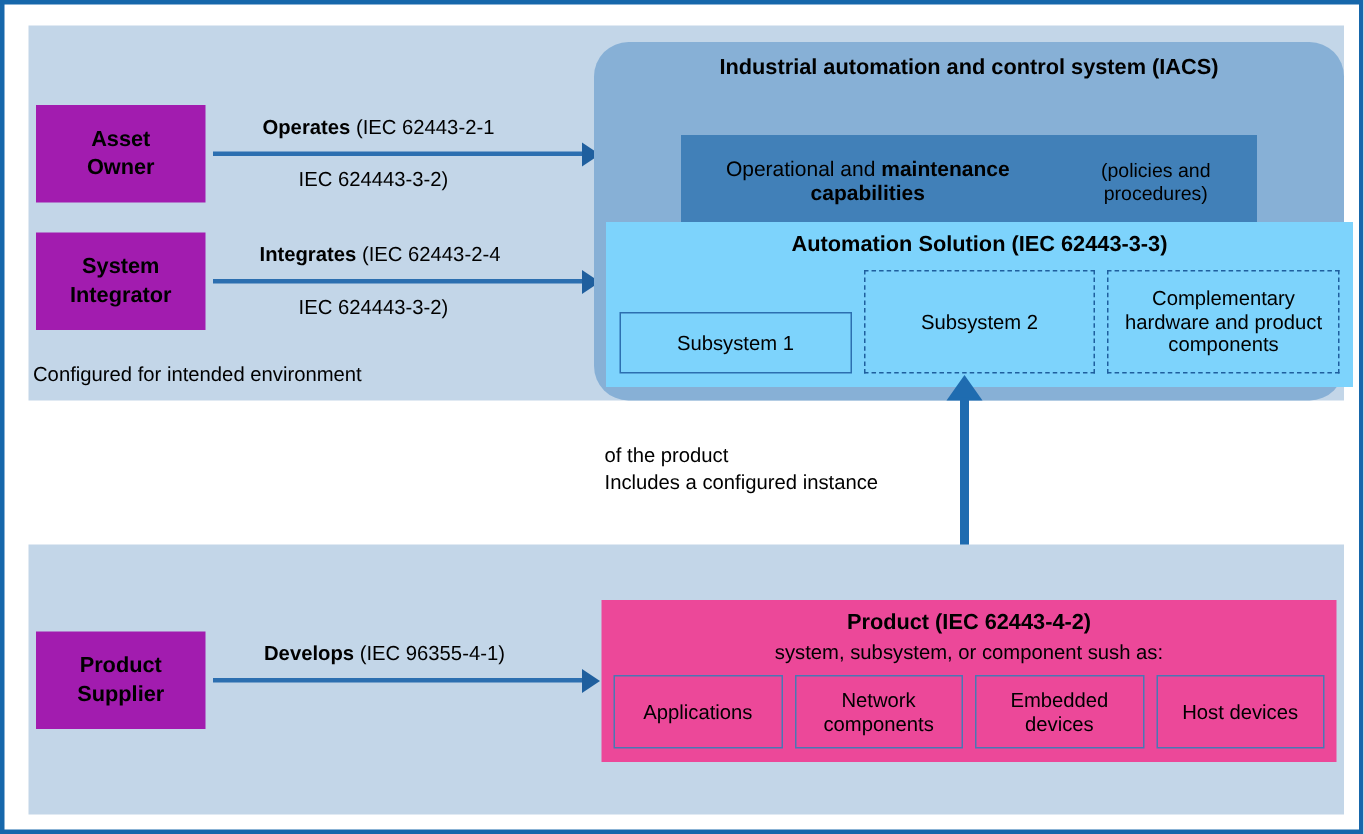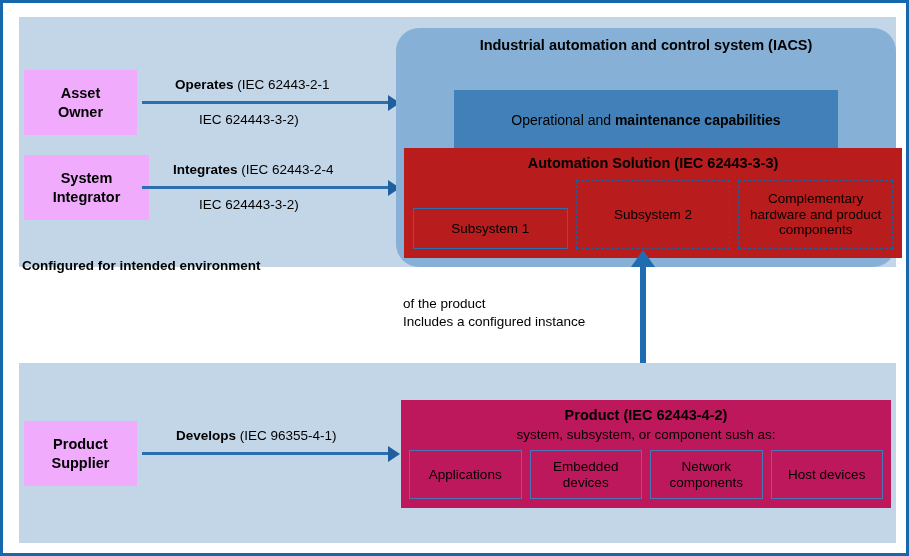--- a/index.html
+++ b/index.html
@@ -26,43 +26,42 @@
     position: absolute;
     background: #c3d6e8;
     box-sizing: border-box;
   }
   #panel-top    { left: 16px; top: 14px;  width: 877px; height: 250px; }
   #panel-bottom { left: 16px; top: 360px; width: 877px; height: 180px; }
 
   
   .role-box {
     position: absolute;
-    background: #f0abfc;
+    background: #a21caf;
     color: #000000;
     font-size: 14.5px;
     font-weight: bold;
     line-height: 1.25;
     display: flex;
     align-items: center;
     justify-content: center;
     text-align: center;
     box-sizing: border-box;
   }
   #role-asset-owner      { left: 21px; top: 67px;  width: 113px; height: 65px; }
-  #role-system-integrator{ left: 21px; top: 152px; width: 125px; height: 65px; }
+  #role-system-integrator{ left: 21px; top: 152px; width: 113px; height: 65px; }
   #role-product-supplier { left: 21px; top: 418px; width: 113px; height: 65px; }
 
   
   .panel-caption {
     position: absolute;
     font-size: 13.5px;
-    font-weight: bold;
+    font-weight: normal;
     color: #000000;
     white-space: nowrap;
-    margin-top: 16px;
   }
   #caption-top    { left: 19px; top: 239px; }
   #caption-bottom { left: 19px; top: 508px; }
 
   
   .h-arrow {
     position: absolute;
     height: 3px;
     background: #2c6fb0;
   }
@@ -137,21 +136,21 @@
     font-weight: bold;
     color: #1f5f9e;
     line-height: 1;
   }
 
   
   #automation-solution {
     position: absolute;
     left: 8px; top: 120px;
     width: 498px; height: 110px;
-    background: #b91c1c;
+    background: #7dd3fc;
     box-sizing: border-box;
   }
   #automation-title {
     position: absolute;
     left: 0; right: 0; top: 7px;
     text-align: center;
     font-size: 14.5px;
     font-weight: bold;
     color: #000000;
   }
@@ -173,21 +172,21 @@
     box-sizing: border-box;
   }
   .sub-box.solid  { border: 1.5px solid #2c6fb0; margin-top: 28px; }
   .sub-box.dashed { border: 1.5px dashed #1f5f9e; }
 
   
   #product-block {
     position: absolute;
     left: 398px; top: 397px;
     width: 490px; height: 108px;
-    background: #be185d;
+    background: #ec4899;
     box-sizing: border-box;
   }
   #product-title {
     position: absolute;
     left: 0; right: 0; top: 7px;
     text-align: center;
     font-size: 14.5px;
     font-weight: bold;
     color: #000000;
   }
@@ -282,20 +281,21 @@
 
   <div class="panel-caption" id="caption-top">Configured for intended environment</div>
 
   <div id="iacs-container">
     <div id="iacs-title">Industrial automation and control system (IACS)</div>
 
     <div id="ops-band">
       <div class="line1">
         <span>Operational and </span><span class="strong">maintenance capabilities</span>
       </div>
+      <div class="line2">(policies and procedures)</div>
     </div>
 
     <div id="plus-sign">+</div>
 
     <div id="automation-solution">
       <div id="automation-title">Automation Solution (IEC 62443-3-3)</div>
       <div id="subsystem-row">
         <div class="sub-box solid">
           <span>Subsystem 1</span>
         </div>
@@ -334,24 +334,24 @@
 
 
   <div id="product-block">
     <div id="product-title">Product (IEC 62443-4-2)</div>
     <div id="product-subtitle">system, subsystem, or component sush as:</div>
     <div id="product-row">
       <div class="prod-box">
         <span>Applications</span>
       </div>
       <div class="prod-box">
+        <span>Network components</span>
+      </div>
+      <div class="prod-box">
         <span>Embedded devices</span>
-      </div>
-      <div class="prod-box">
-        <span>Network components</span>
       </div>
       <div class="prod-box">
         <span>Host devices</span>
       </div>
     </div>
   </div>
 
 </div>
 
 </body></html>

